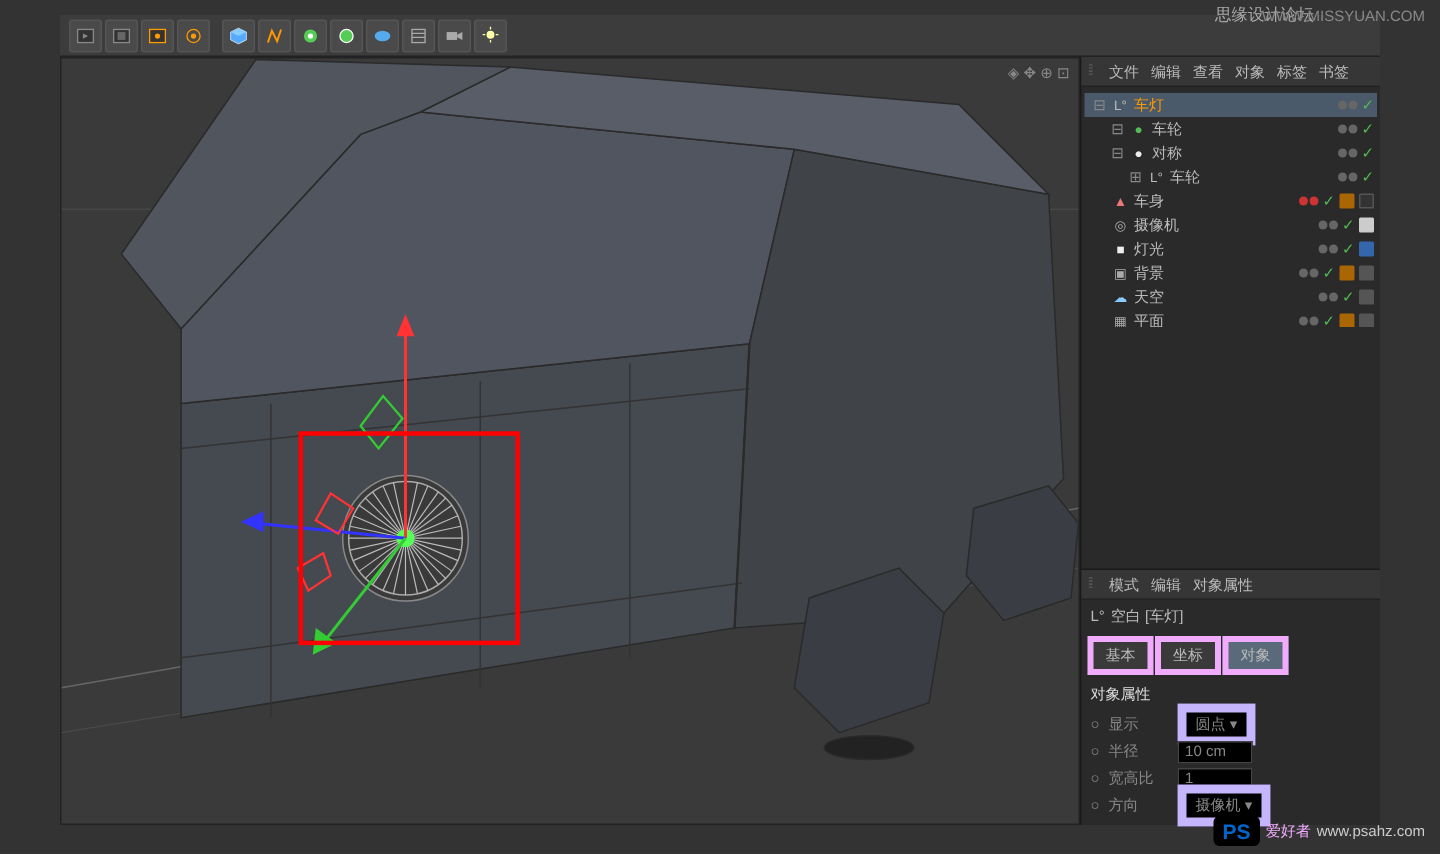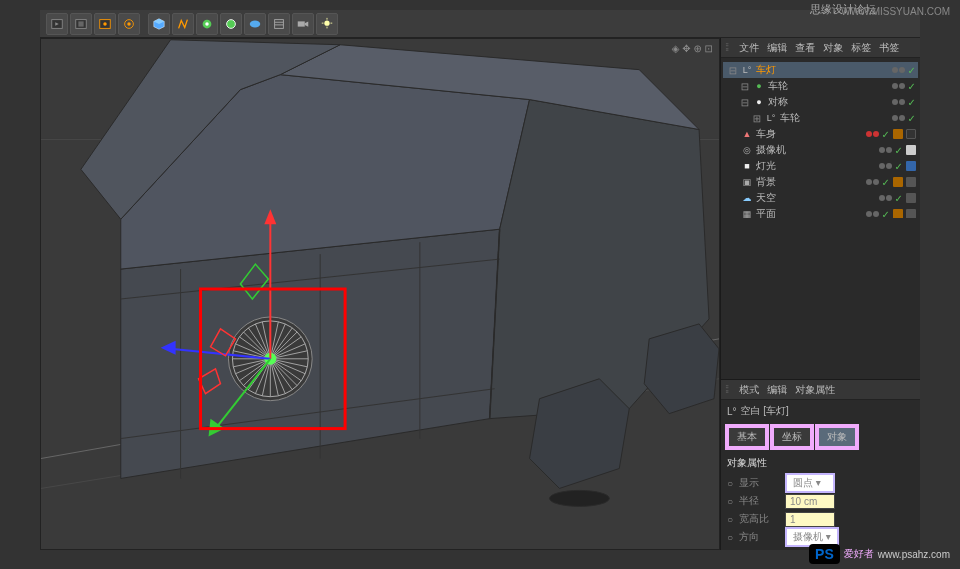--- a/index.html
+++ b/index.html
@@ -42,22 +42,22 @@
 .tag-icon.white{background:#ccc}
 .attr-panel{border-top:1px solid #1a1a1a;padding:0;font-size:10px;color:#bbb}
 .attr-title{padding:4px 6px;background:#2a2a2a;display:flex;align-items:center;gap:4px}
 .attr-tabs{display:flex;gap:1px;padding:2px 4px}
 .attr-tab{padding:2px 8px;background:#3a3a3a;border:4px solid #f0abfc;cursor:pointer}
 .attr-tab.active{background:#5a6a7a}
 .attr-section{padding:4px 6px}
 .attr-section-title{color:#ddd;margin-bottom:4px}
 .attr-row{display:flex;align-items:center;height:18px;gap:6px;color:#888}
 .attr-label{width:40px}
-.attr-val{background:#fef9c3;padding:1px 4px;border:1px solid #444;min-width:50px}
-.attr-dropdown{background:#ffffff;padding:1px 6px;border:2px solid #c4b5fd;min-width:50px}
+.attr-val{background:#000000;padding:1px 4px;border:1px solid #444;min-width:50px}
+.attr-dropdown{background:#000000;padding:1px 6px;border:6px solid #c4b5fd;min-width:50px}
 .car-svg{position:absolute;inset:0;width:100%;height:100%}
 .redbox{position:absolute;stroke:#f00;stroke-width:3;fill:none}
 </style>
 </head>
 <body>
 
 <div class="watermark-top">思缘设计论坛</div>
 <div class="watermark-url">WWW.MISSYUAN.COM</div>
 <div class="watermark-bottom">
   <span class="ps-badge">PS</span>

